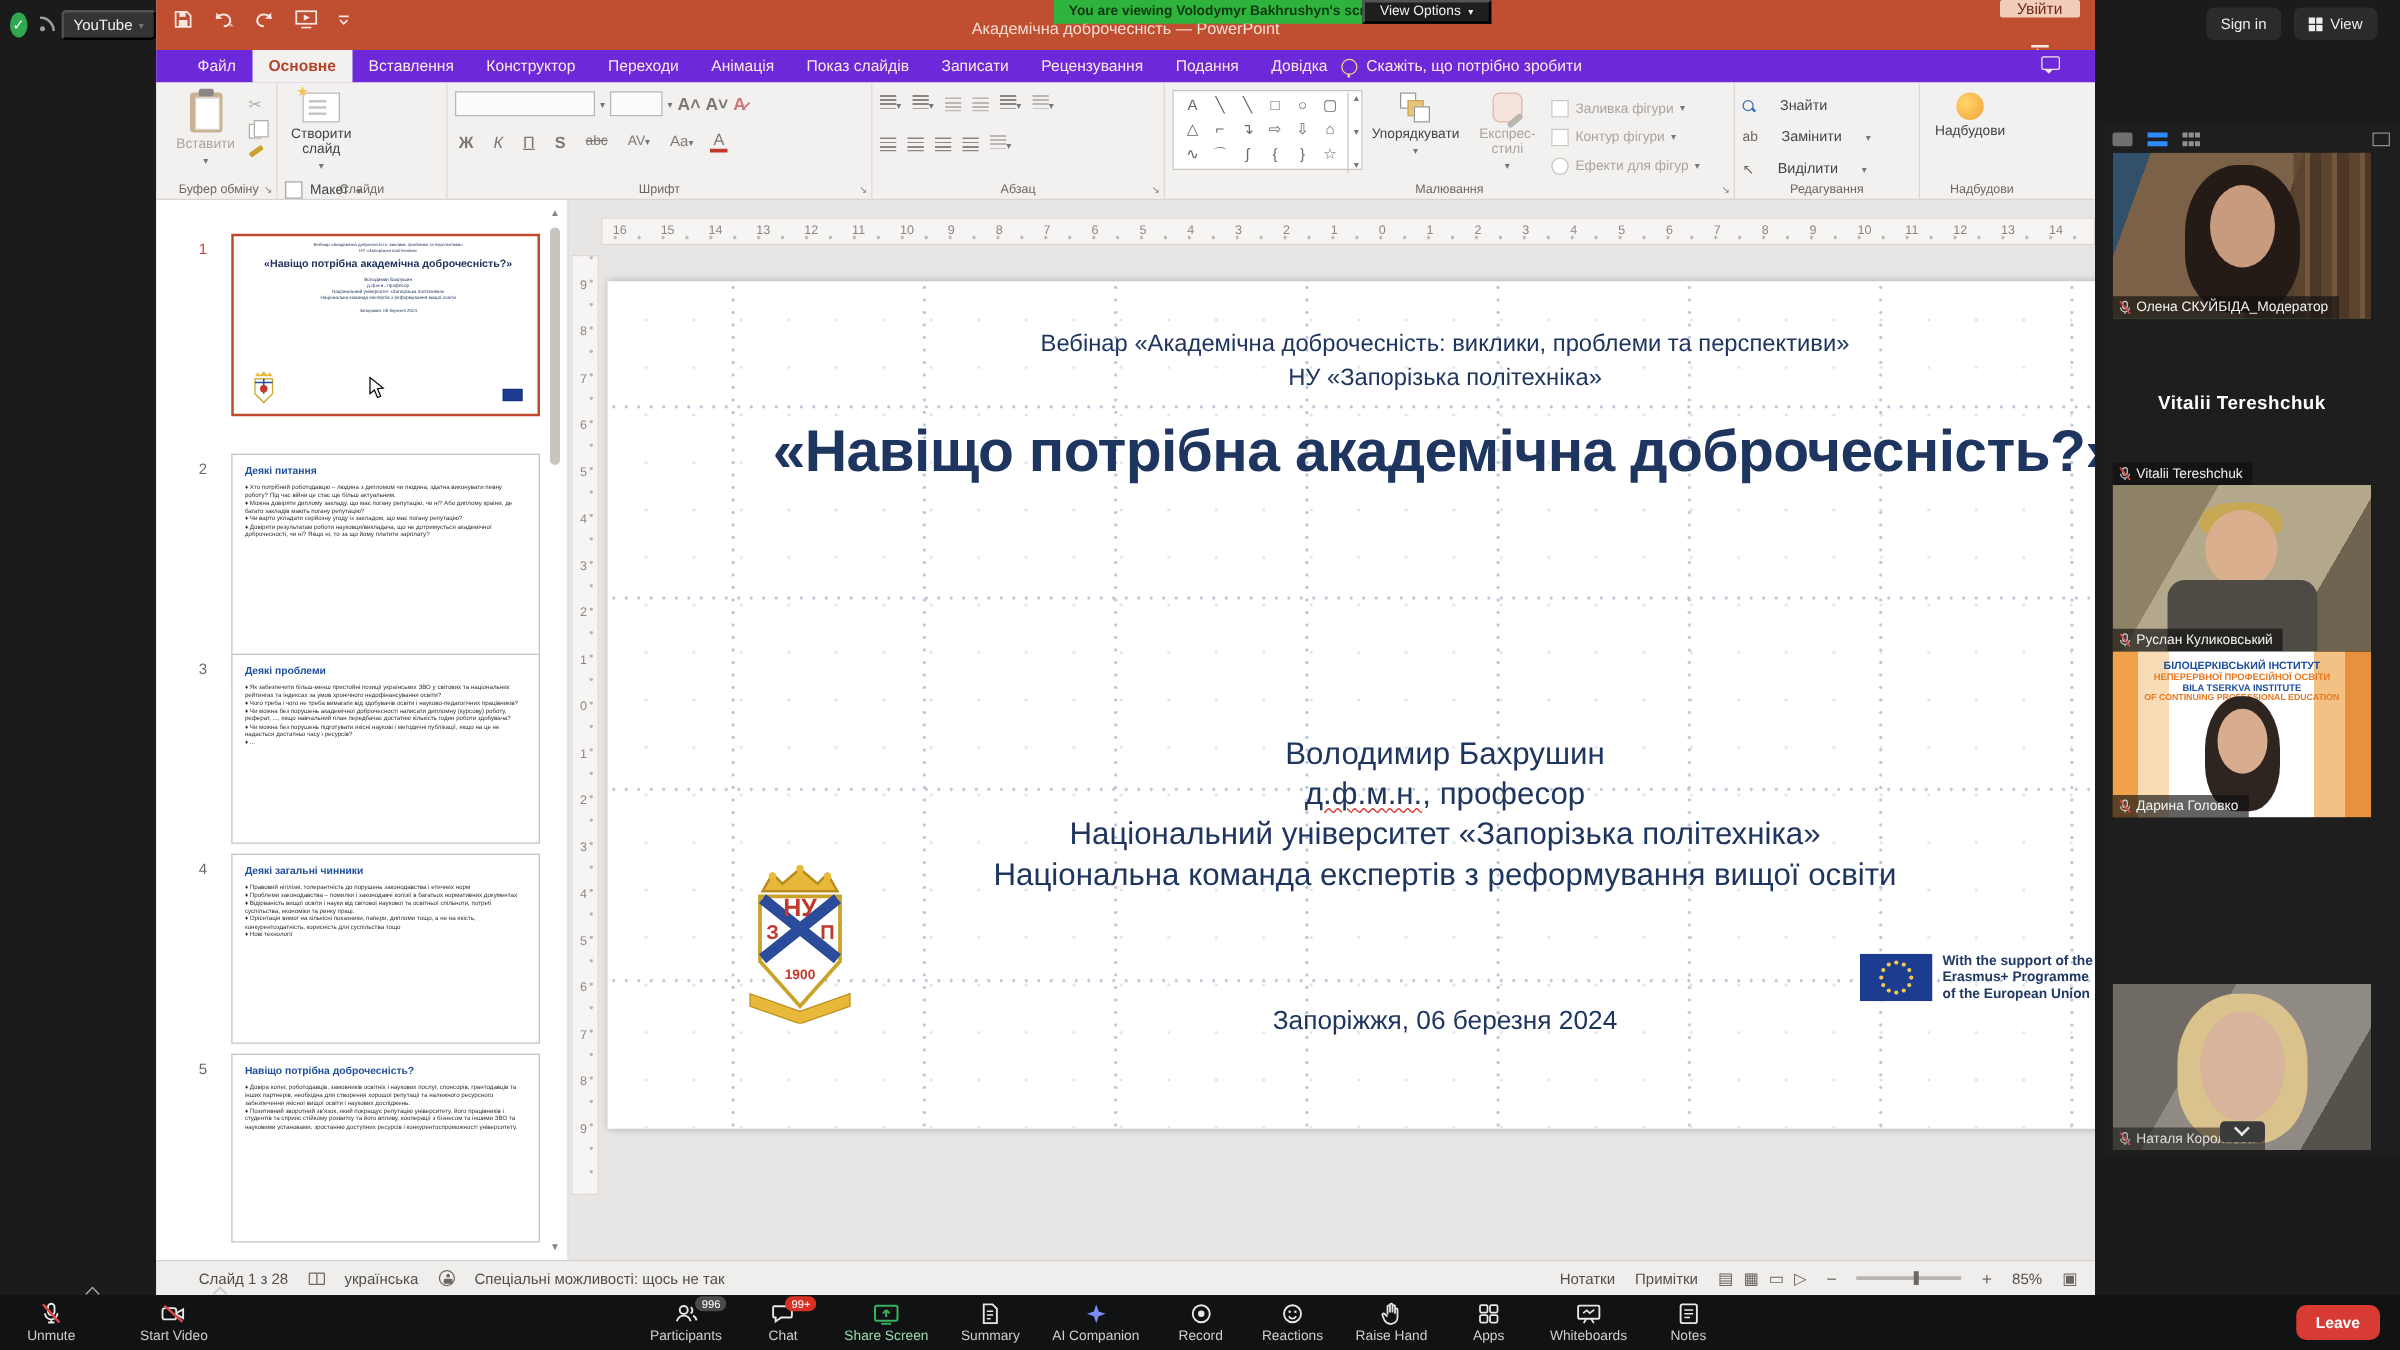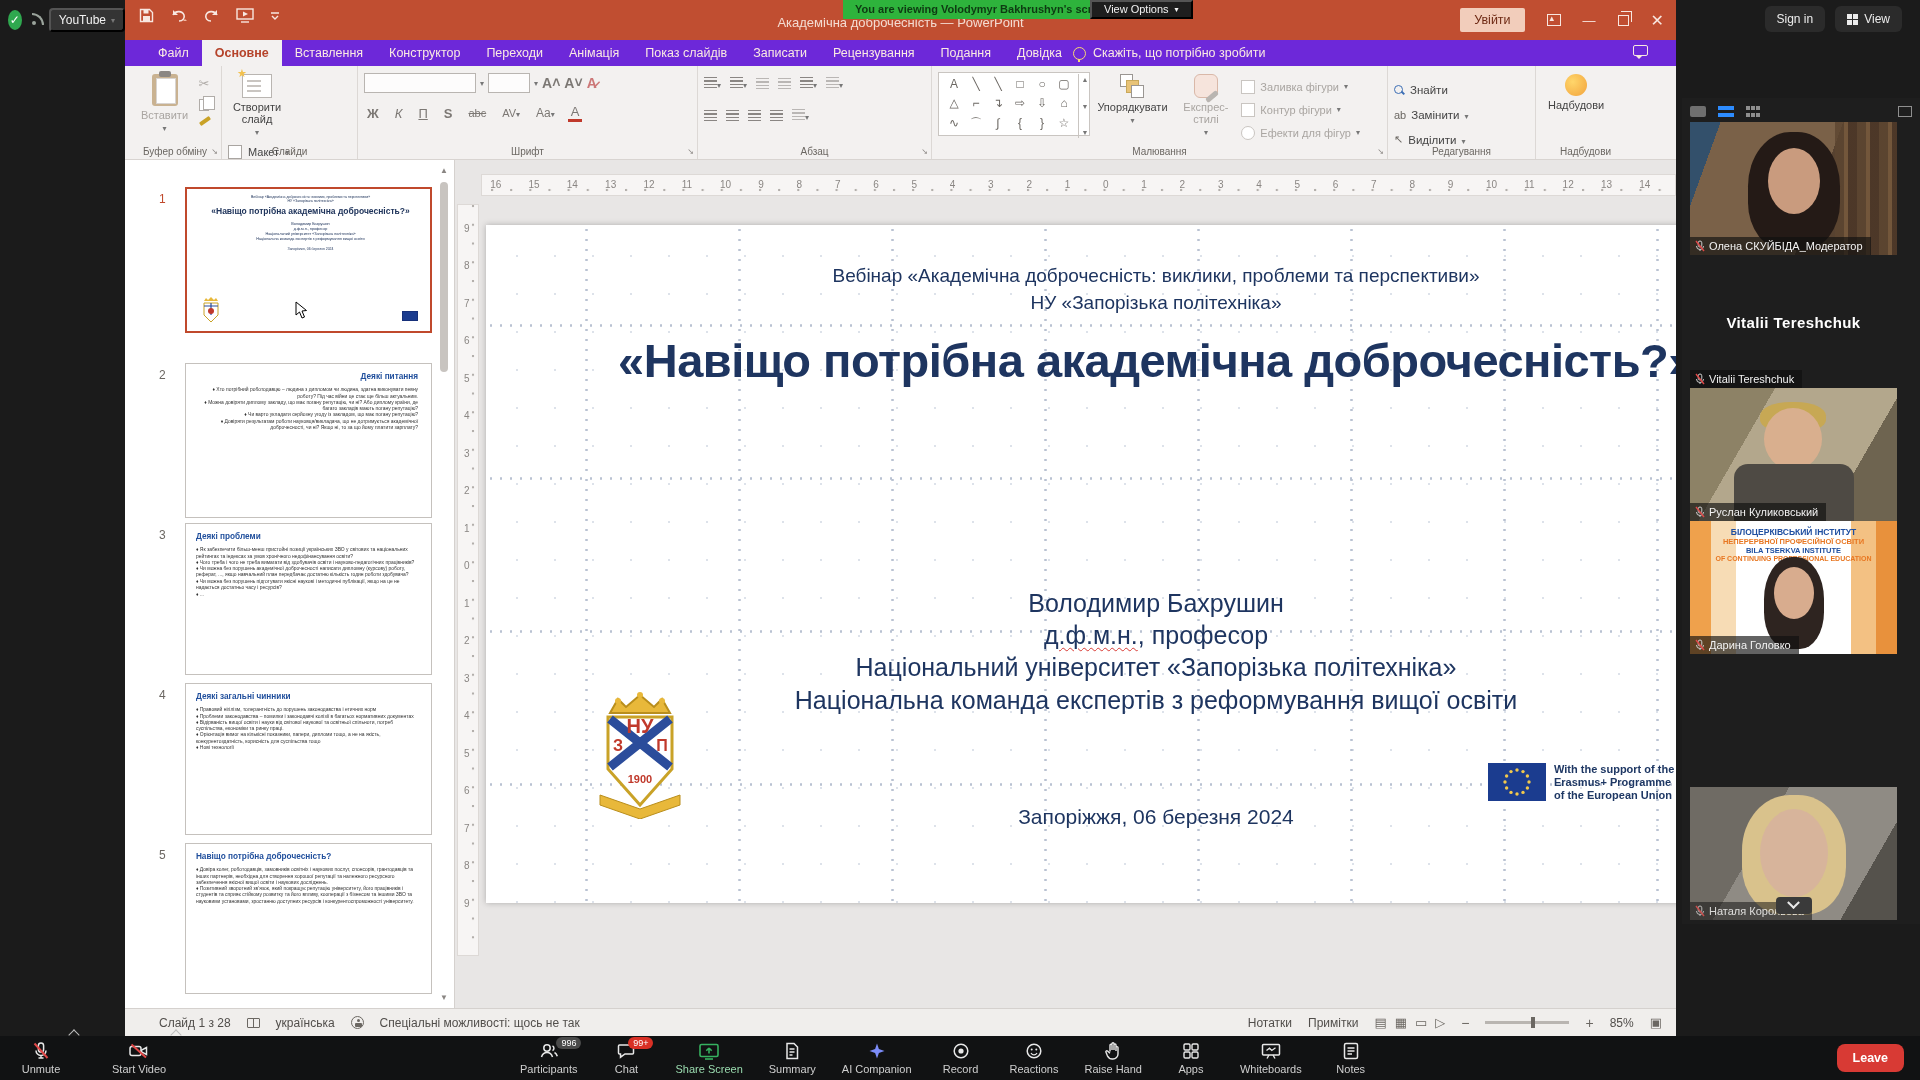--- a/index.html
+++ b/index.html
@@ -13,21 +13,21 @@
   .rss::before{content:"";position:absolute;left:2px;bottom:3px;width:4px;height:4px;border-radius:50%;background:#9aa39b;}
   .rss::after{content:"";position:absolute;left:2px;bottom:3px;width:10px;height:10px;border:2px solid #9aa39b;border-left:none;border-bottom:none;border-radius:0 100% 0 0;}
   .ytbtn{height:24px;background:#343434;border-radius:4px;color:#F2F2F2;font-size:12px;display:flex;align-items:center;gap:5px;padding:0 8px;}
 
   
   .ppt{position:absolute;left:125px;top:0;width:1551px;height:1036px;background:#F3F1F0;}
   .tbar{position:relative;height:40px;background:#C04E31;}
   .qat{position:absolute;left:14px;top:8px;display:flex;gap:16px;align-items:center;color:#F8E7E0;}
   .qat svg{display:block;}
   .tbtitle{position:absolute;left:0;right:0;top:15px;text-align:center;font-size:13px;color:#F4DCD2;}
-  .tbright{position:absolute;right:12px;top:0;height:40px;display:flex;align-items:center;gap:22px;}
+  .tbright{position:absolute;right:12px;top:0;height:40px;display:flex;align-items:center;gap:22px;flex-direction:column;}
   .signin-ppt{height:24px;background:#F2CDBB;color:#6E2914;border:none;border-radius:2px;font-size:12.5px;padding:0 14px;}
   .wctl{color:#F8E7E0;font-size:13px;}
   .restore{position:relative;width:11px;height:11px;border:1.4px solid #F8E7E0;}
   .restore::after{content:"";position:absolute;left:2px;top:-5px;width:10px;height:10px;border:1.4px solid #F8E7E0;border-left:none;border-bottom:none;}
   .ribdisp{position:relative;width:14px;height:12px;border:1.4px solid #F8E7E0;}
   .ribdisp::after{content:"▴";position:absolute;left:2px;top:-2px;font-size:9px;color:#F8E7E0;}
 
   
   .tabsrow{position:relative;height:26px;background:#6d28d9;}
   #tabs{position:absolute;left:20px;top:0;height:26px;display:flex;}
@@ -71,21 +71,21 @@
   .shapebox span{font-size:12px;color:#6B6762;text-align:center;line-height:19px;}
   .shapescroll{position:absolute;right:0;top:0;bottom:0;width:13px;border-left:1px solid #C9C5C1;display:flex;flex-direction:column;justify-content:space-between;align-items:center;font-size:7px;color:#777;padding:2px 0;}
   .arrangeic{position:relative;width:24px;height:24px;}
   .arrangeic i{position:absolute;width:13px;height:13px;background:#fff;border:1px solid #9a9causes;}
   .arrangeic .a1{left:0;top:0;border:1px solid #9A9692;background:#fff;}
   .arrangeic .a2{left:6px;top:6px;background:#E8C377;border:1px solid #C9A85A;}
   .arrangeic .a3{left:11px;top:11px;background:#fff;border:1px solid #9A9692;}
   .qstyleic{width:24px;height:24px;border-radius:6px;background:#F6E4DC;border:1px solid #D9B8A8;position:relative;}
   .qstyleic::after{content:"";position:absolute;right:-2px;bottom:-2px;width:14px;height:5px;background:#B9B5B1;border-radius:2px;transform:rotate(-40deg);}
   .stackbtn{display:flex;align-items:center;gap:5px;font-size:11px;height:21px;}
-  .edrow{display:flex;align-items:flex-end;gap:5px;font-size:11.5px;color:#444;height:22px;}
+  .edrow{display:flex;align-items:center;gap:19px;font-size:11.5px;color:#444;height:22px;}
   .findic{position:relative;width:11px;height:11px;}
   .findic::before{content:"";position:absolute;left:0;top:0;width:7px;height:7px;border:1.6px solid #3C6EB5;border-radius:50%;}
   .findic::after{content:"";position:absolute;left:7px;top:7px;width:4px;height:1.6px;background:#3C6EB5;transform:rotate(45deg);}
   .selic{color:#6B6762;font-size:11px;}
   .addinic{width:22px;height:22px;border-radius:50%;background:radial-gradient(circle at 35% 35%,#FFD66B,#F2A33C);}
 
   
   .work{position:relative;height:848px;display:flex;}
   .thumbs{position:relative;width:330px;background:#FFFFFF;border-right:1px solid #D5D1CE;overflow:hidden;}
   .thumb{position:absolute;left:60px;width:247px;background:#fff;border:1px solid #C5C1BD;overflow:hidden;}
@@ -463,21 +463,21 @@
               <path d="M3 9h14M10 6v12" stroke="#2B4C9B" stroke-width="1.2"></path>
               <circle cx="10" cy="14" r="3" fill="#C0392B"></circle>
             </svg>
           <span style="position:absolute;right:12px;bottom:10px;width:16px;height:10px;background:#1B3C8F;box-shadow:inset 0 0 0 1px #16307a;"></span>
           <svg class="cursor-svg" width="14" height="18" viewBox="0 0 14 18">
               <path d="M1 1l0 13 3.5-3 2.5 6 2.5-1-2.5-6 4.5-.5z" fill="#fff" stroke="#000" stroke-width="1"></path>
             </svg>
         </div>
 
         <span class="tnum" style="top:208px;">2</span>
-        <div class="thumb" style="top:203px;height:155px;text-align:right;">
+        <div class="thumb" style="top:203px;height:188px;">
           <div class="tminner">
             <div class="tmtitle">Деякі питання</div>
             <div class="tmbullets">♦ Хто потрібний роботодавцю – людина з дипломом чи людина, здатна виконувати певну роботу? Під час війни це стає ще більш актуальним.
 ♦ Можна довіряти диплому закладу, що має погану репутацію, чи ні? Або диплому країни, де багато закладів мають погану репутацію?
 ♦ Чи варто укладати серйозну угоду із закладом, що має погану репутацію?
 ♦ Довіряти результатам роботи науковця/викладача, що не дотримується академічної доброчесності, чи ні? Якщо ні, то за що йому платити зарплату?</div>
           </div>
         </div>
 
         <span class="tnum" style="top:368px;">3</span>

